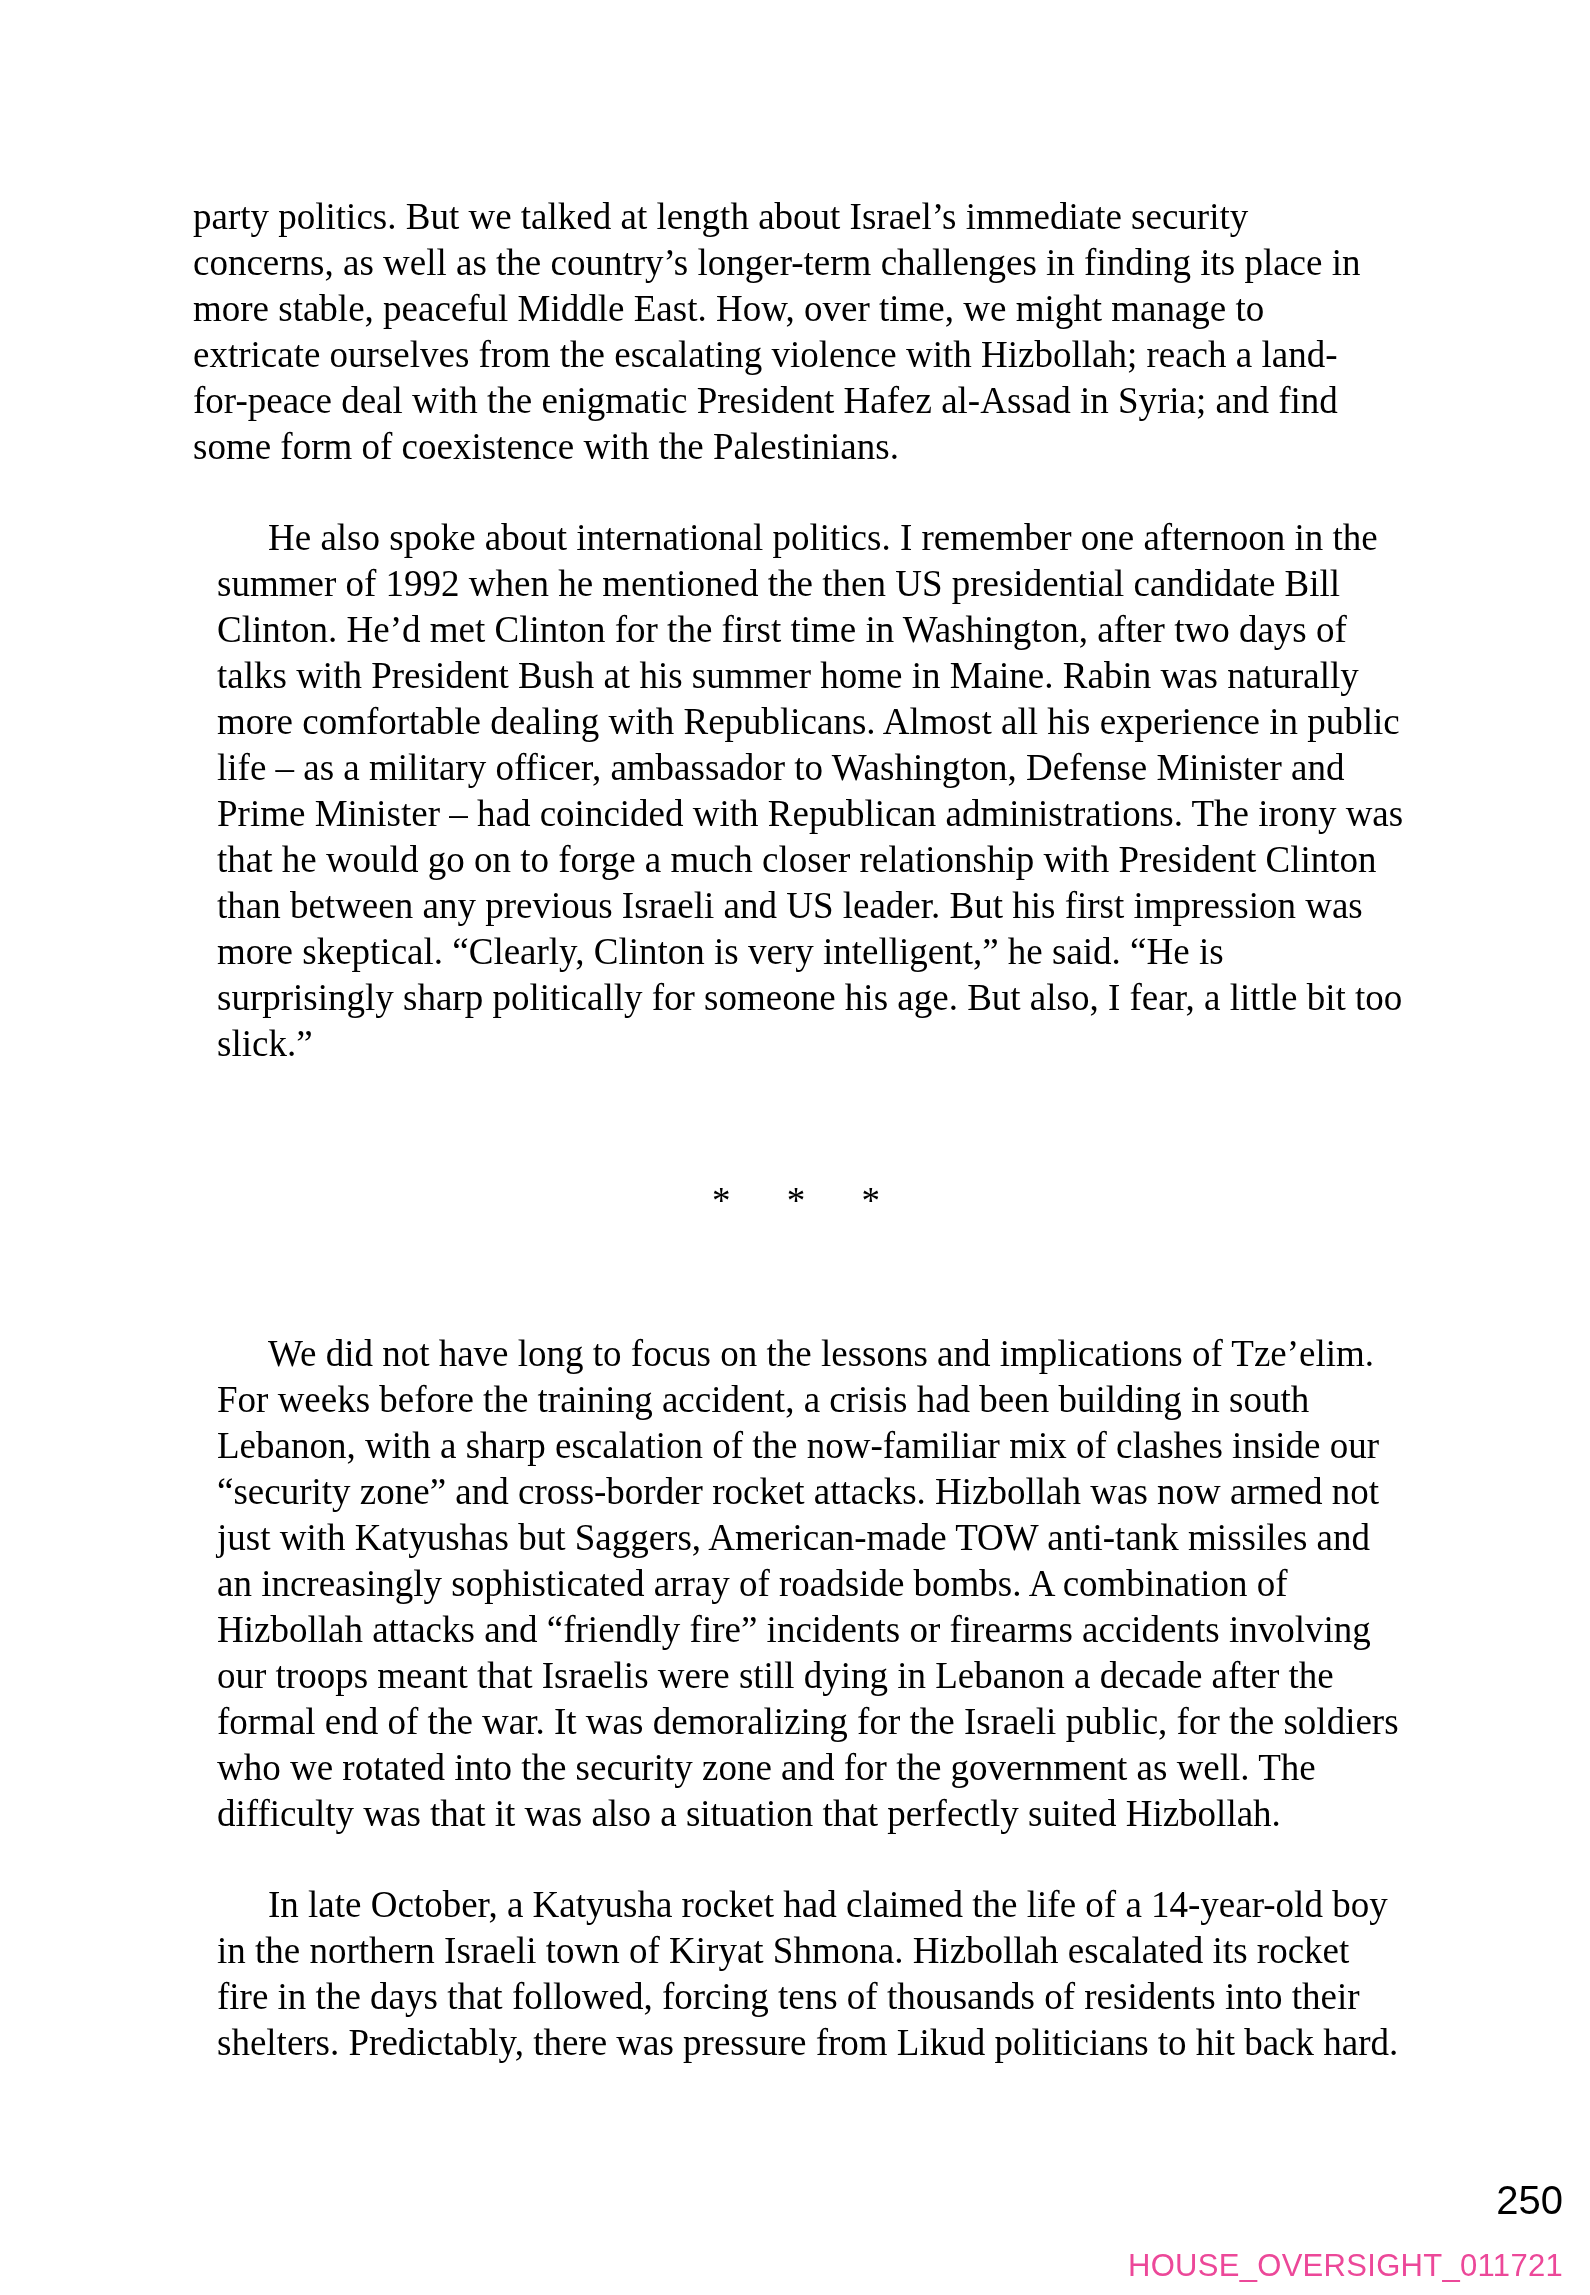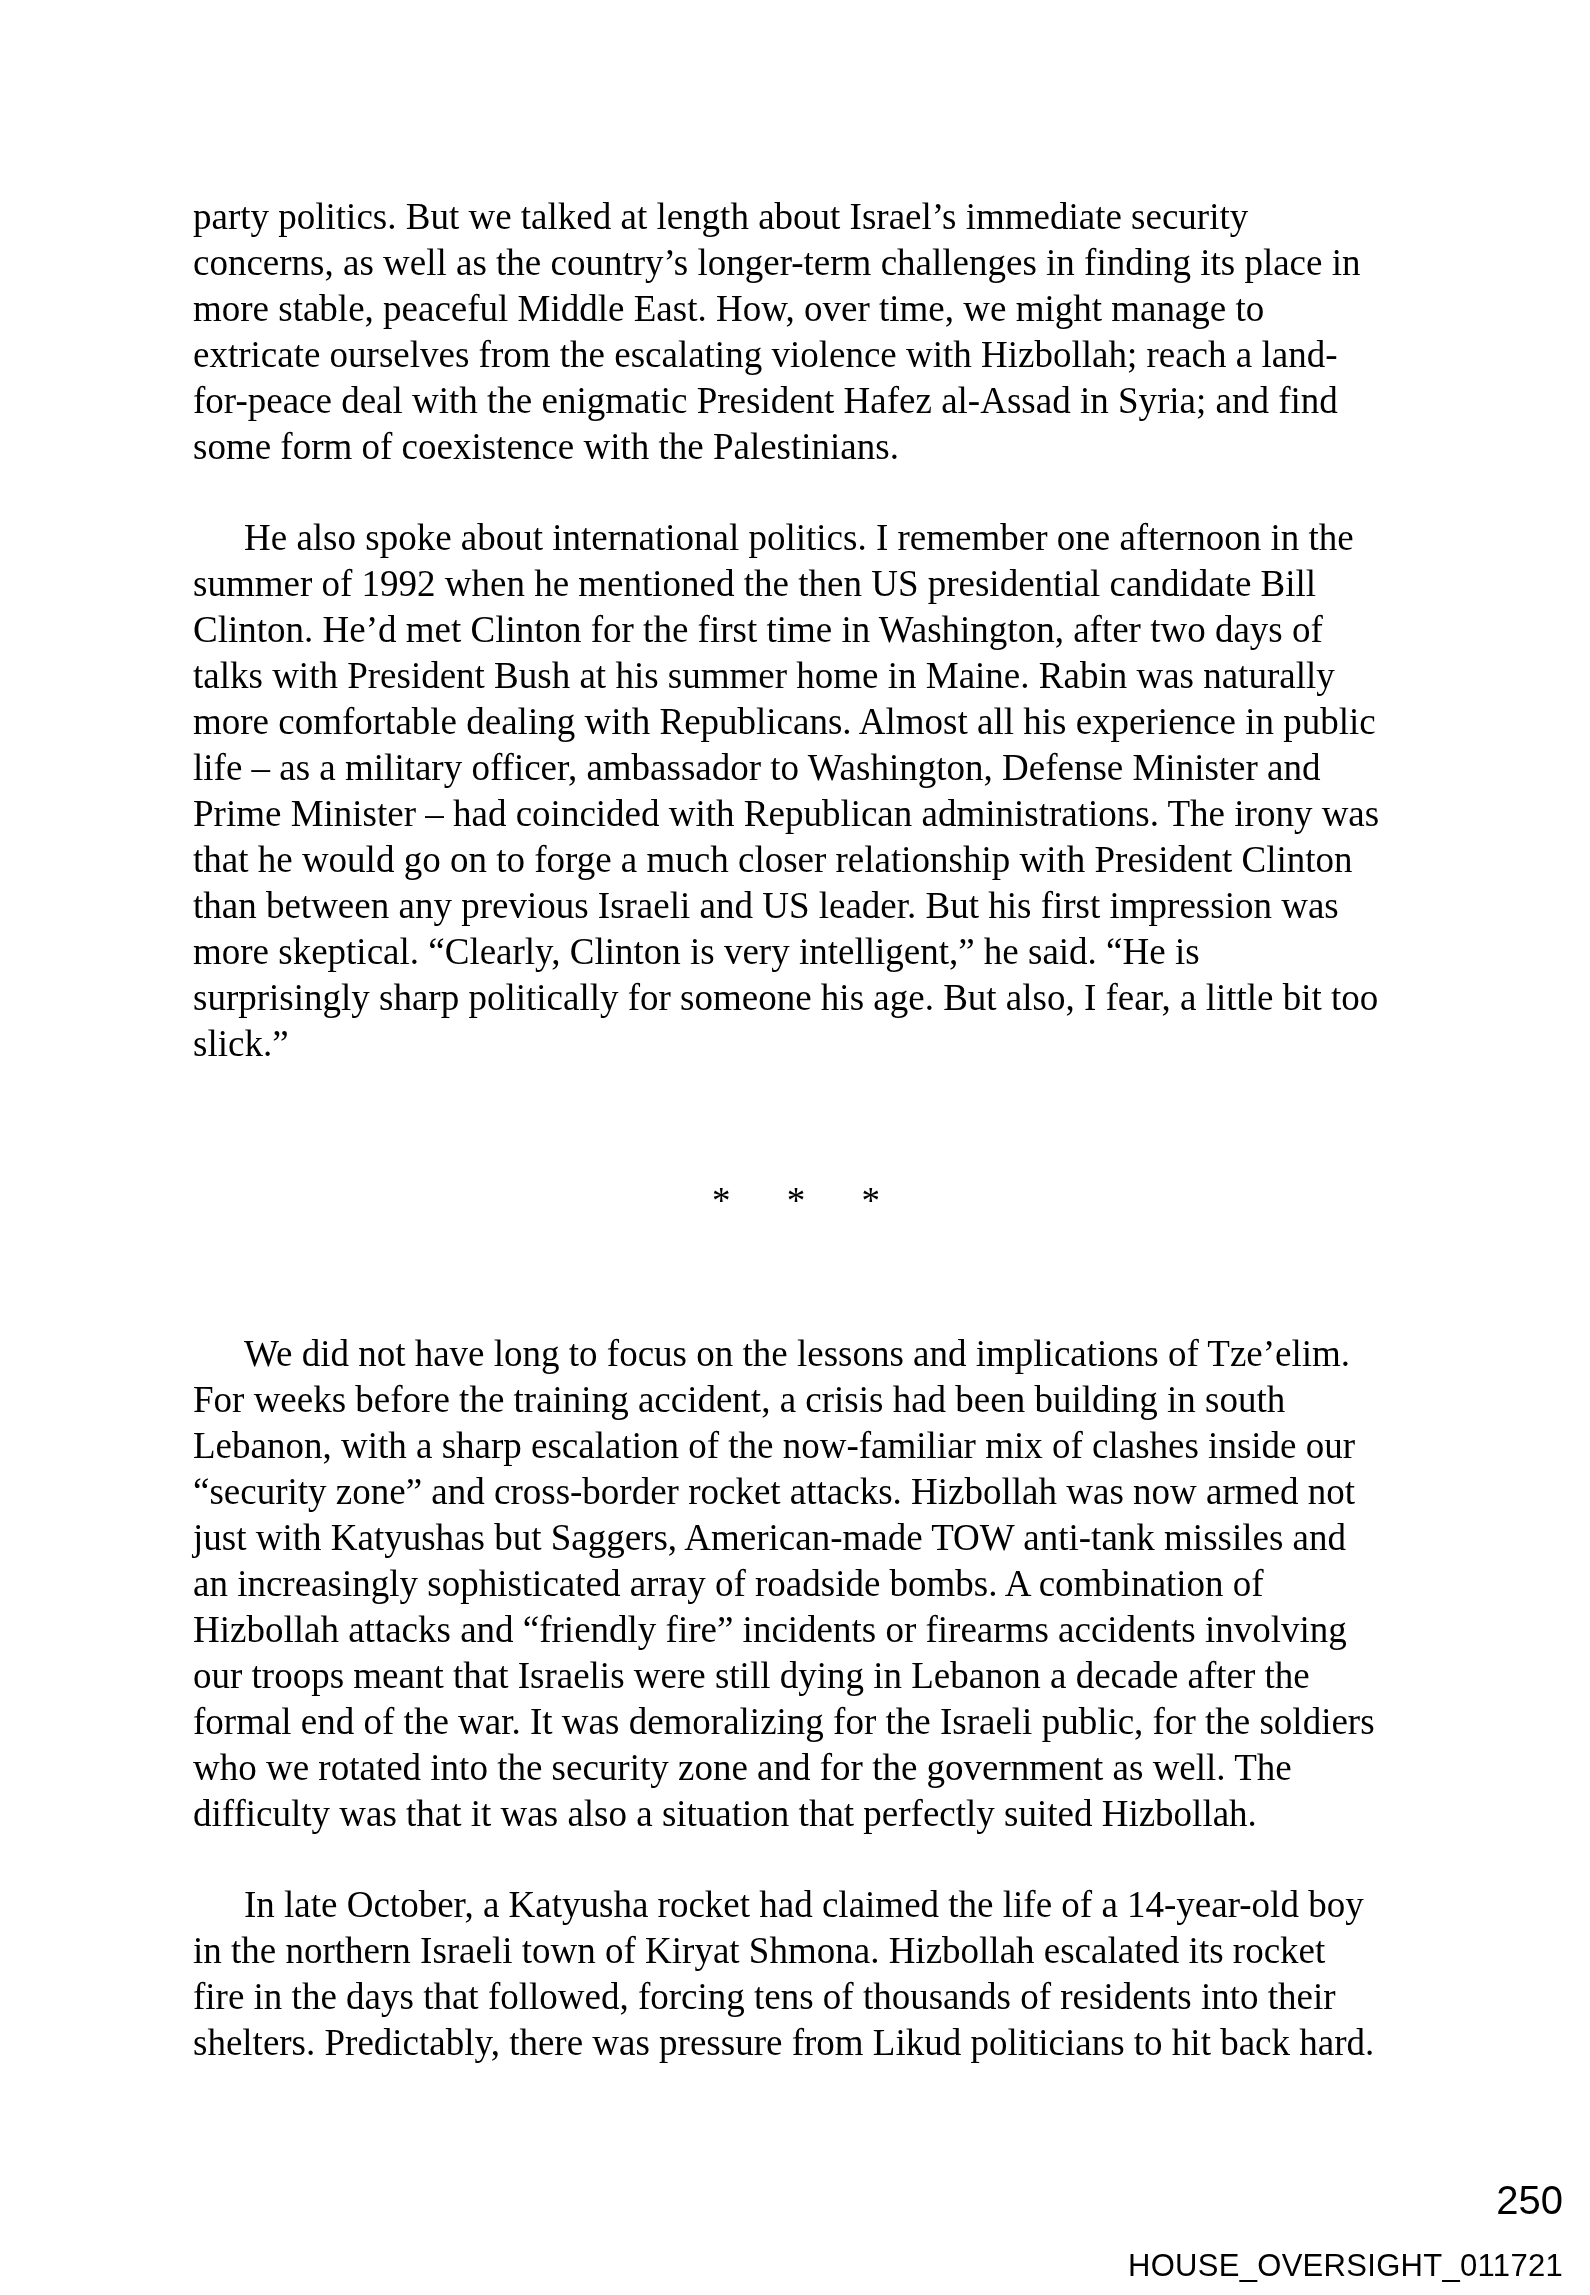--- a/index.html
+++ b/index.html
@@ -24,20 +24,21 @@
     font-size: 37px;
     line-height: 46px;
     text-align: left;
   }
   .content p {
     margin: 0 0 45px 0;
     white-space: pre; 
   }
   .content p.indent {
     text-indent: 51px;
+    margin-left: 24px;
   }
   .divider {
     margin: 111px 0 107px 0;
     text-align: center;
     word-spacing: 47px;
     white-space: pre;
   }
   .page-number {
     position: absolute;
     top: 2182px;
@@ -48,21 +49,21 @@
     color: #000000;
   }
   .bates-stamp {
     position: absolute;
     top: 2250px;
     right: 28px;
     font-family: "Liberation Sans", sans-serif;
     font-size: 31px;
     line-height: 31px;
     letter-spacing: 0.3px;
-    color: #000000;
+    color: #ec4899;
   }
 </style>
 </head>
 <body>
 
 <div class="page">
 
   <div class="content">
     <p>party politics. But we talked at length about Israel’s immediate security
 concerns, as well as the country’s longer-term challenges in finding its place in

